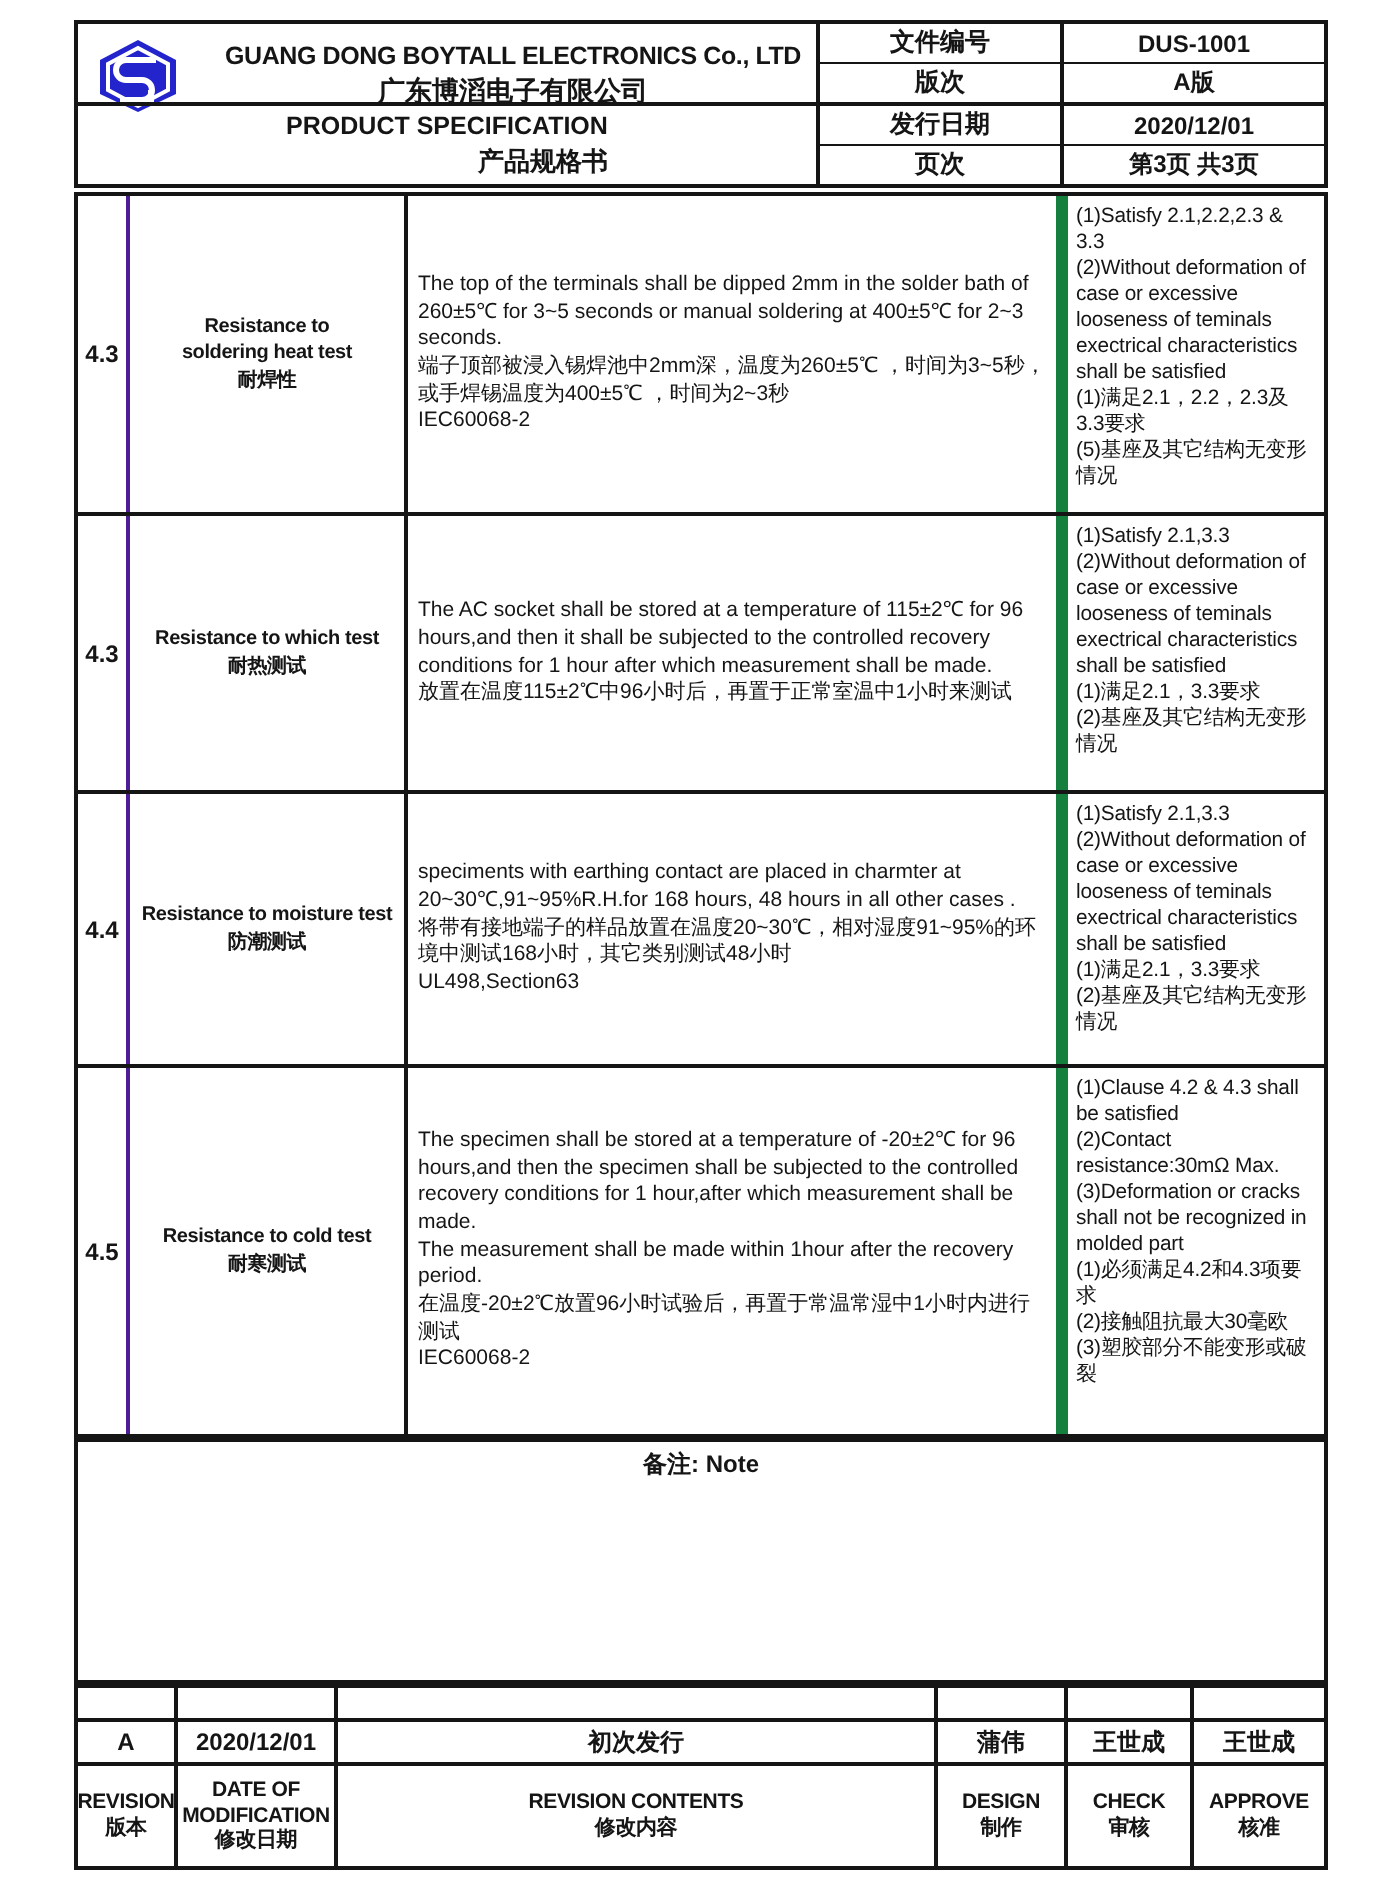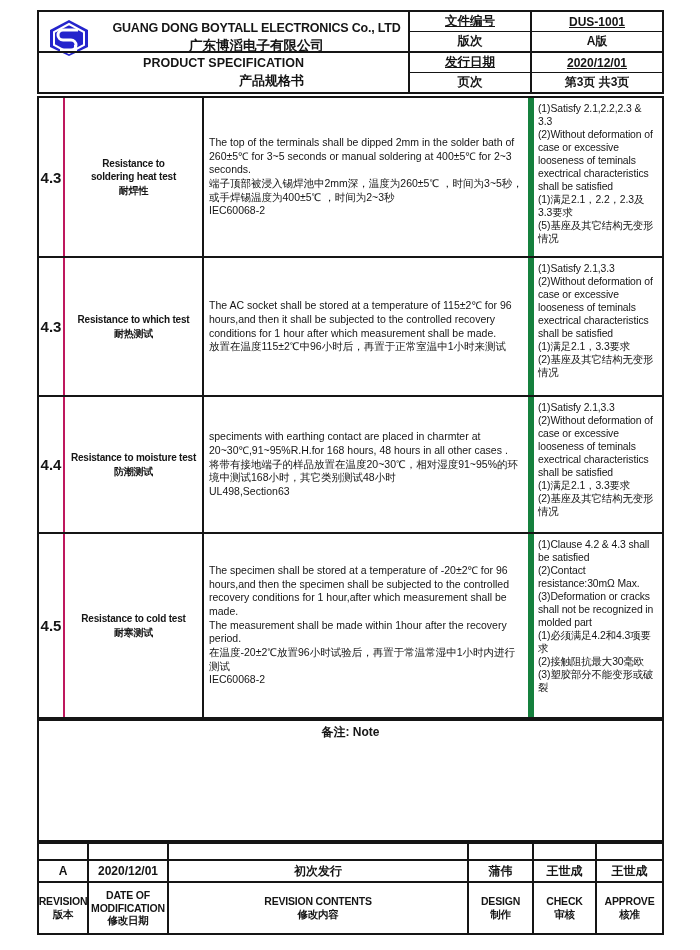--- a/index.html
+++ b/index.html
@@ -8,40 +8,40 @@
   .bordered{border:2.5px solid #151515;box-sizing:border-box;background:#fff;}
   .pre{white-space:pre-line;}
 
   
   .header{position:absolute;left:37px;top:10px;width:627px;height:84px;display:flex;flex-direction:column;}
   .hband{display:flex;flex:1;min-height:0;}
   .hband.bottom{border-top:2.2px solid #151515;}
   .h-left{width:371px;border-right:2.2px solid #151515;display:flex;align-items:center;justify-content:center;box-sizing:border-box;}
   .h-right{flex:1;display:flex;flex-direction:column;}
   .h-subrow{flex:1;display:flex;align-items:stretch;}
-  .h-subrow.first{border-bottom:1.6px solid #151515;text-decoration:underline;}
+  .h-subrow.first{border-bottom:1.6px solid #151515;}
   .h-label{width:122px;border-right:2.2px solid #151515;display:flex;align-items:center;justify-content:center;
            font-weight:bold;font-size:12.5px;box-sizing:border-box;}
   .h-value{flex:1;display:flex;align-items:center;justify-content:center;font-weight:bold;font-size:12px;}
   .companybox{display:flex;align-items:center;gap:20px;padding:0 4px;margin-top:12px;}
   .companytext{text-align:center;}
   .company-en{font-weight:bold;font-size:12.5px;letter-spacing:-0.2px;}
   .company-cn{font-weight:bold;font-size:13.5px;margin-top:2px;}
   .titlebox{text-align:right;}
   .title-en{font-weight:bold;font-size:12.5px;}
   .title-cn{font-weight:bold;font-size:13px;margin-top:2px;}
   .logo{width:46px;height:40px;flex:0 0 auto;}
 
   
   .main{position:absolute;left:37px;top:96px;width:627px;height:623px;display:flex;flex-direction:column;}
   .trow{display:grid;grid-template-columns:26px 139px 330px 1fr;border-bottom:2px solid #151515;box-sizing:border-box;min-height:0;}
   .trow:last-child{border-bottom:none;flex:1;}
   .c{box-sizing:border-box;min-width:0;}
-  .c-no{border-right:2px solid #be185d;display:flex;align-items:center;justify-content:center;
-        font-weight:bold;font-size:15px;}
+  .c-no{border-right:2px solid #4c1d95;display:flex;align-items:center;justify-content:center;
+        font-weight:bold;font-size:12px;}
   .c-name{border-right:2px solid #151515;display:flex;align-items:center;justify-content:center;text-align:center;
           font-weight:bold;font-size:10px;letter-spacing:-0.2px;line-height:1.35;padding:2px;}
   .c-desc{border-right:6px solid #15803d;display:flex;flex-direction:column;justify-content:center;
           font-size:10.5px;line-height:1.3;padding:4px 5px;}
   .c-req{font-size:10.4px;line-height:1.25;padding:4px 4px;letter-spacing:-0.1px;}
 
   
   .note{position:absolute;left:37px;top:719px;width:627px;height:123px;text-align:center;}
   .note-label{font-weight:bold;font-size:12px;padding:3px 4px;}
 

